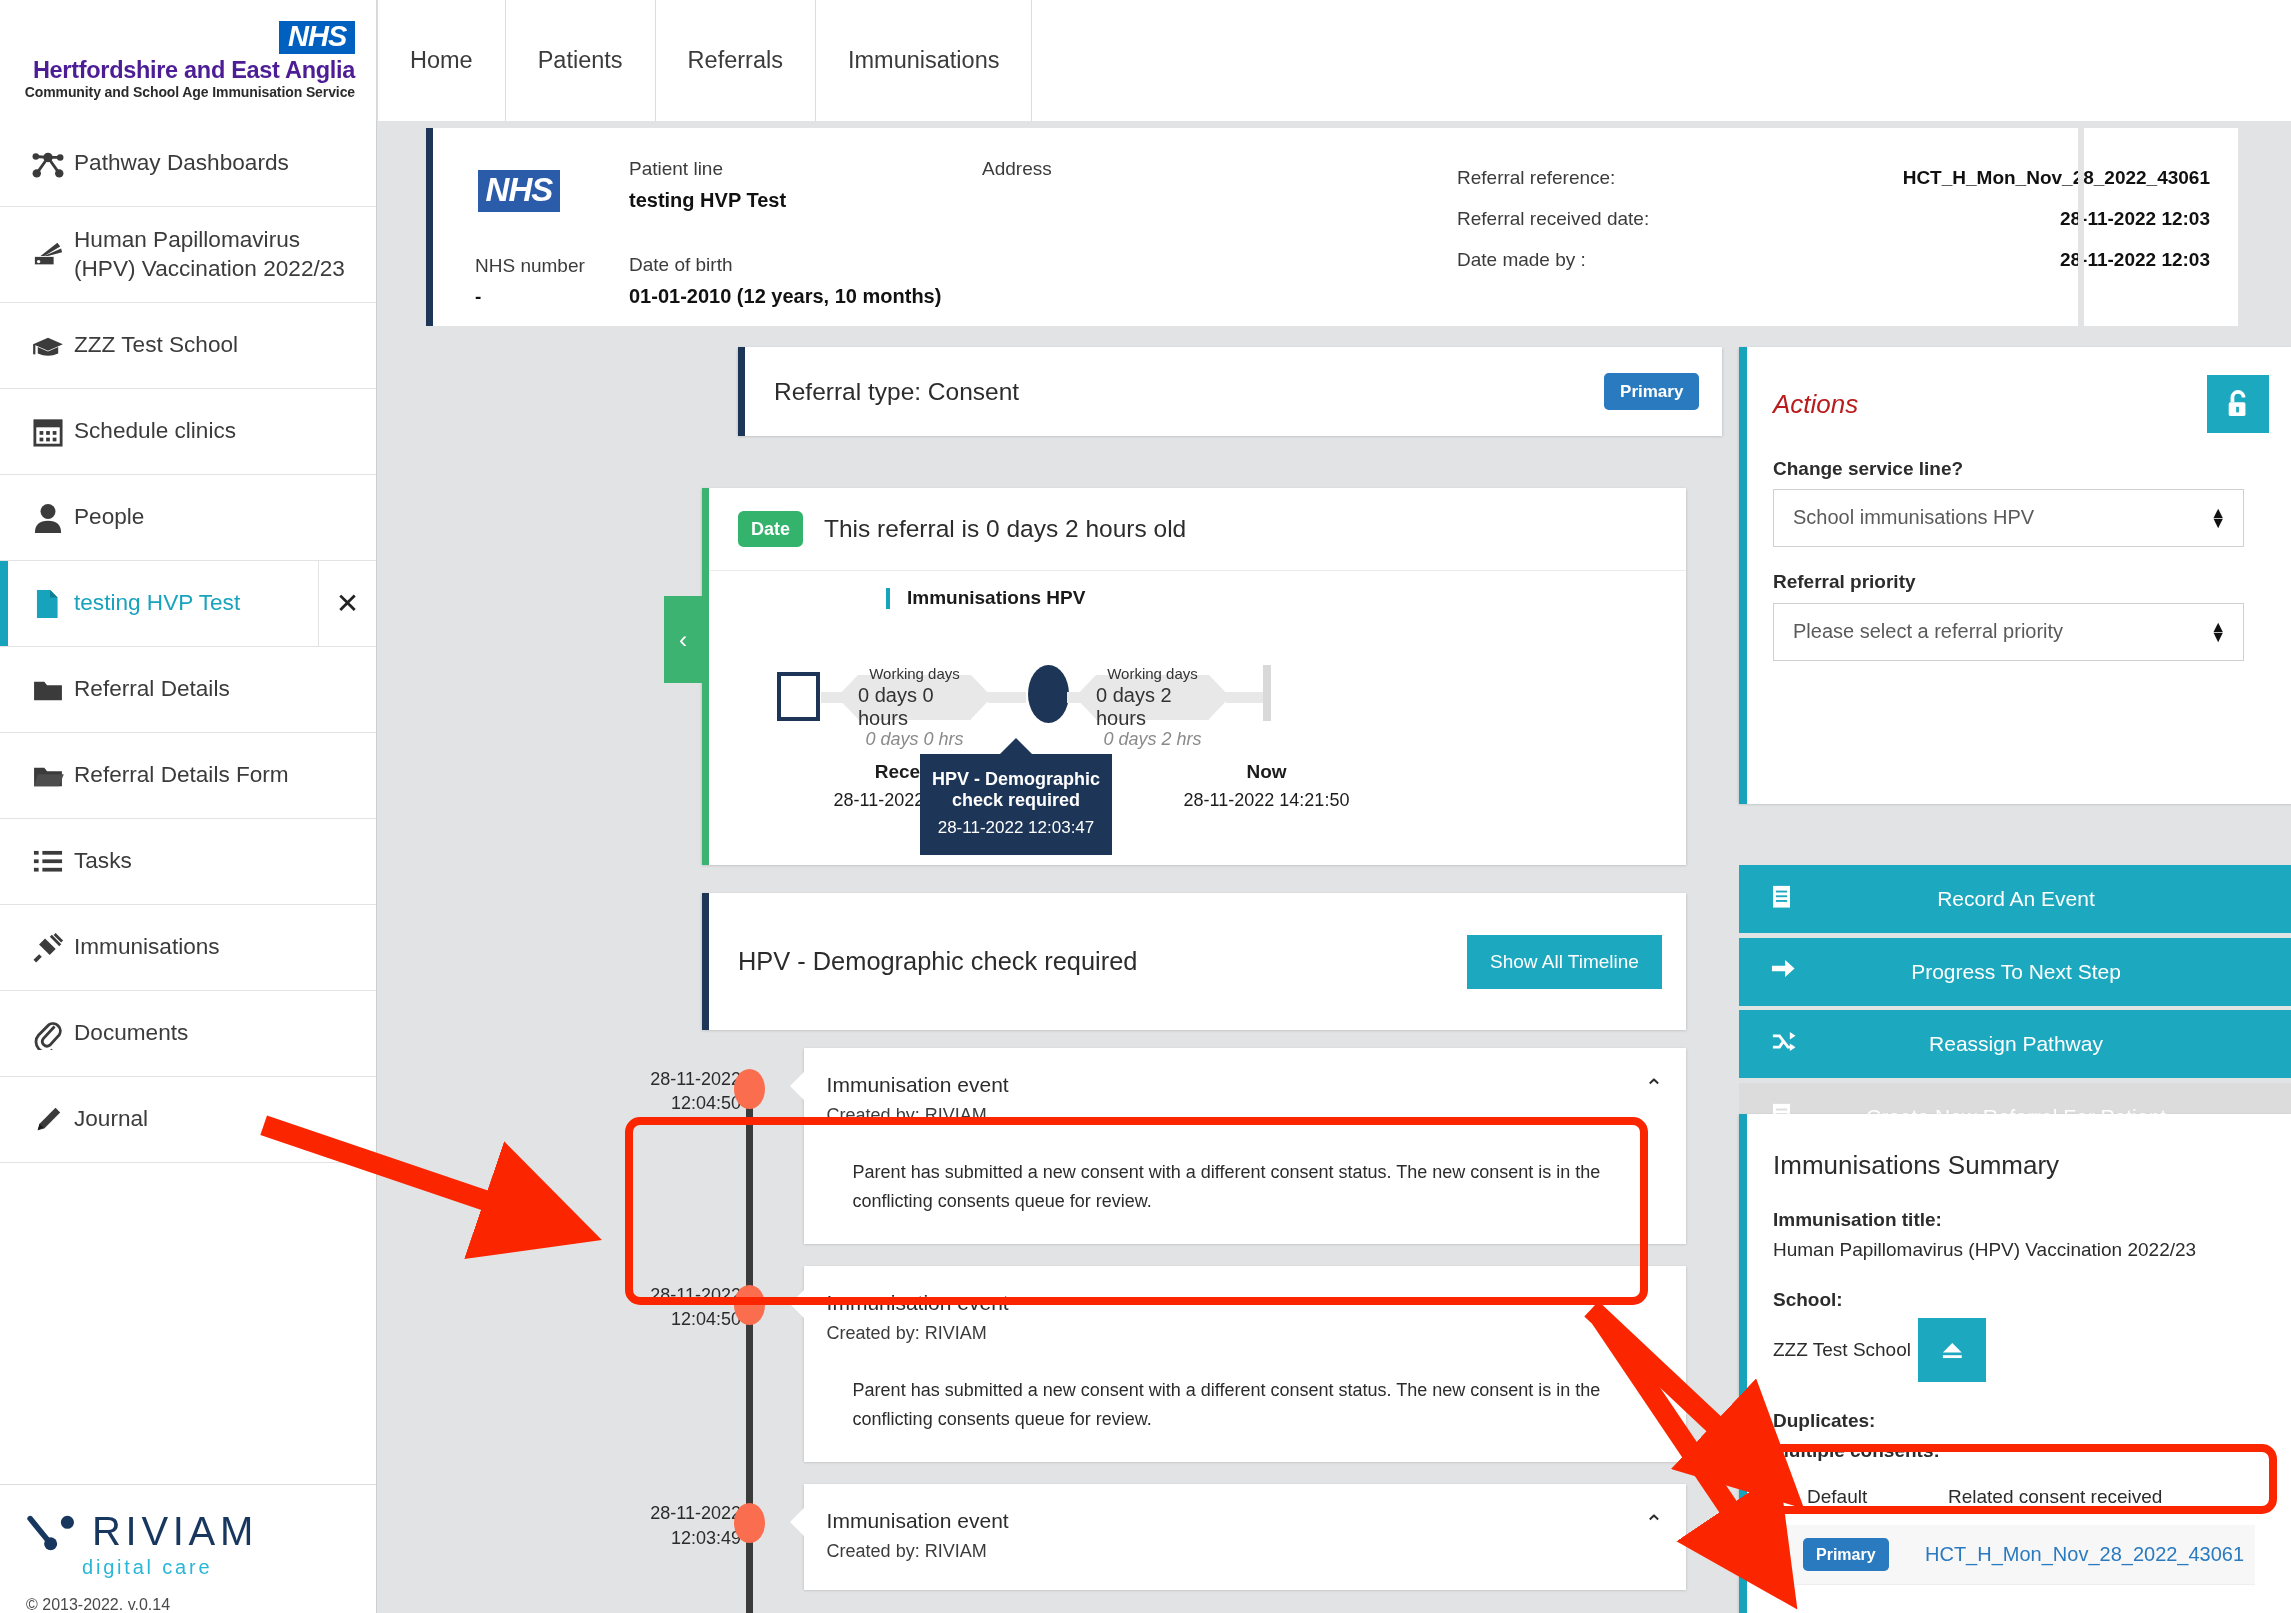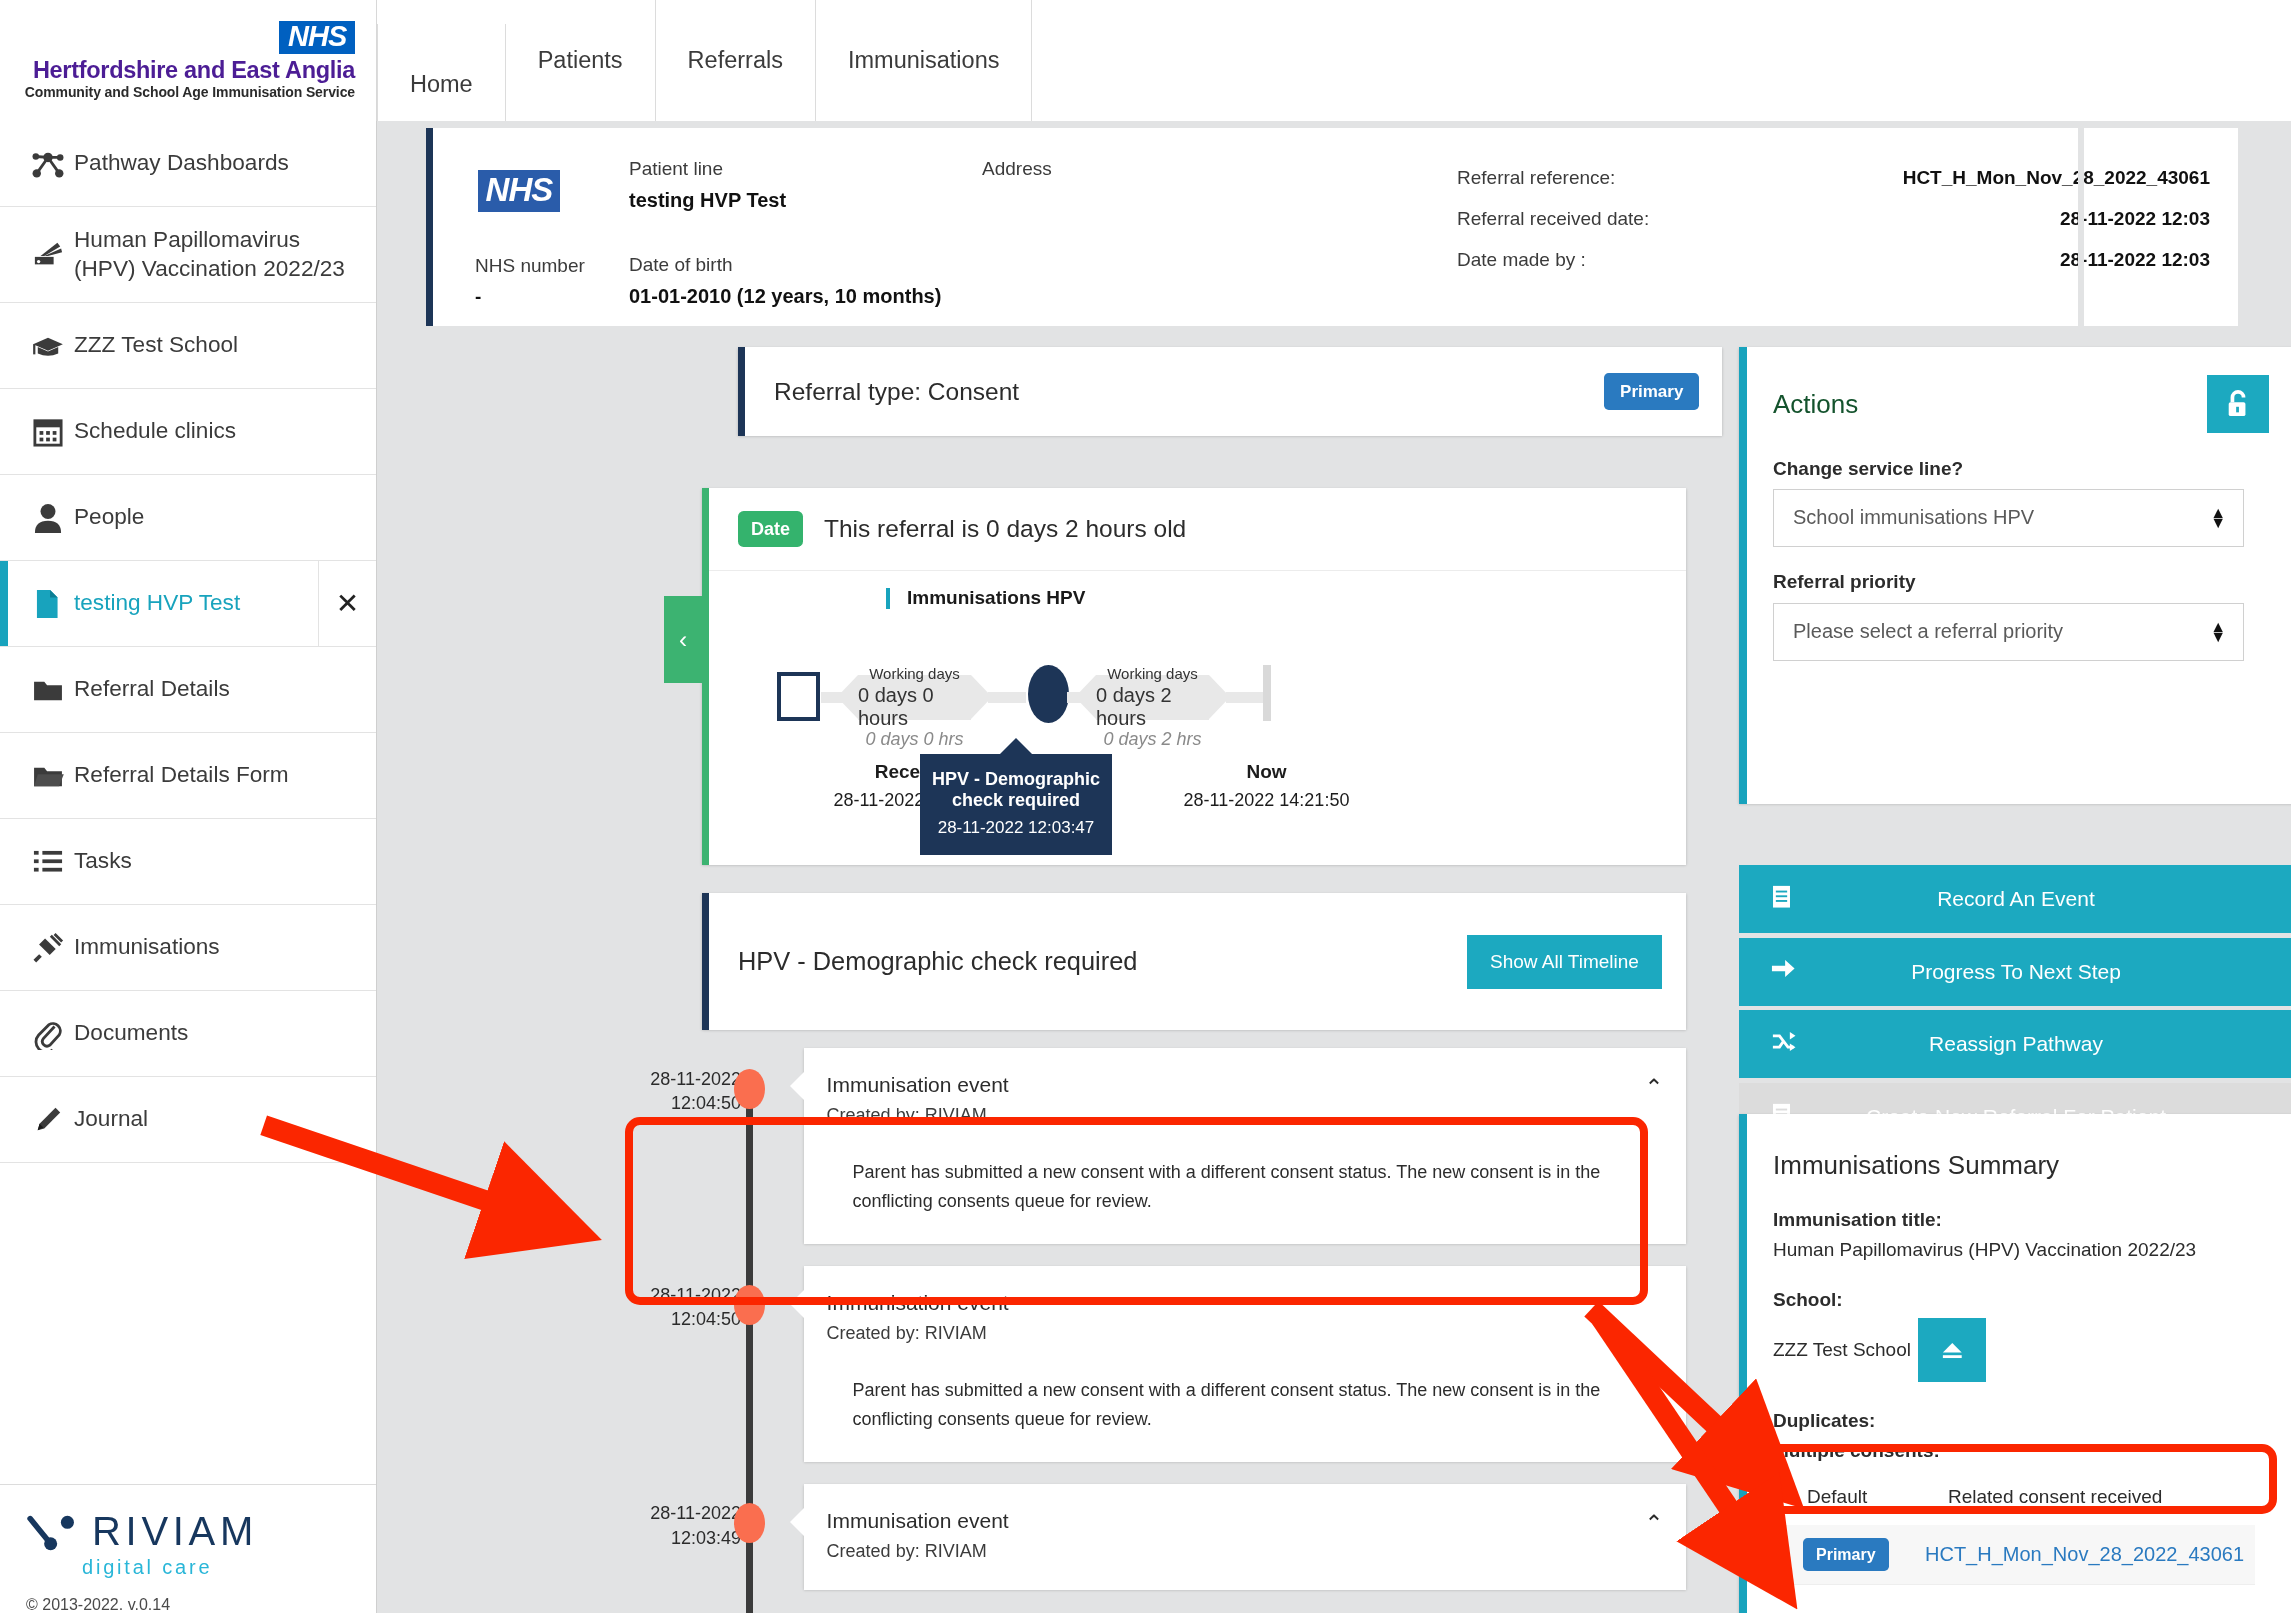--- a/index.html
+++ b/index.html
@@ -28,21 +28,21 @@
   }
   .brand-l1 { font-size:23.5px; font-weight:bold; color:#4c1d95; letter-spacing:-0.3px; }
   .brand-l2 { font-size:14px; font-weight:bold; color:#2b2b2b; letter-spacing:-0.1px; margin-top:0.9px;}
   .navtabs { display:flex; height:121px; }
   .navtab {
     height:121px; display:flex; align-items:center; justify-content:center;
     padding:0 32px; font-size:23.5px; color:#3b3b3b;
     border-right:0.9px solid #dcdcdc; cursor:pointer; background:#fff;
     min-width:122px;
   }
-  .navtab:first-child { border-left:0.9px solid #dcdcdc;margin-top:24px; }
+  .navtab:first-child { border-left:0.9px solid #dcdcdc; }
   .nav-filler { flex:1; border-right:0; }
 
   
   .sidebar {
     position:absolute; left:0; top:121px; width:377px; height:1493px;
     background:#fff; border-right:0.9px solid #cfcfcf;
     display:flex; flex-direction:column;
   }
   .side-list { }
   .side-item {
@@ -235,21 +235,21 @@
   }
 
   
   .right { position:absolute; left:1347px; top:0; width:569px; }
   .actions-card {
     position:absolute; left:15px; top:226px; width:554px; height:457px; background:#fff;
     box-shadow:0 0.9px 2.8px rgba(0,0,0,.2);
   }
   .actions-card::before { content:""; position:absolute; left:0;top:0;bottom:0;width:7.5px;background:#18a3bd;}
   .ac-head { display:flex; align-items:center; justify-content:space-between; padding:28px 24.5px 0 34px;}
-  .ac-title { font-size:26px; color:#14532d; }
+  .ac-title { font-size:26px; color:#b91c1c;font-style:italic; }
   .lock-btn {
     width:62px; height:58px; background:#1ca9c0; display:flex; align-items:center;
     justify-content:center; cursor:pointer;
   }
   .fld-lbl { font-size:19px; font-weight:bold; color:#2c2c2c; margin:24.5px 0 9.4px 34px; }
   .sel {
     margin-left:34px; width:471px; height:58px; border:0.9px solid #d0d0d0; background:#fff;
     display:flex; align-items:center; justify-content:space-between; padding:0 17px 0 19px;
     font-size:20px; color:#5a5a5a; cursor:pointer;
   }

